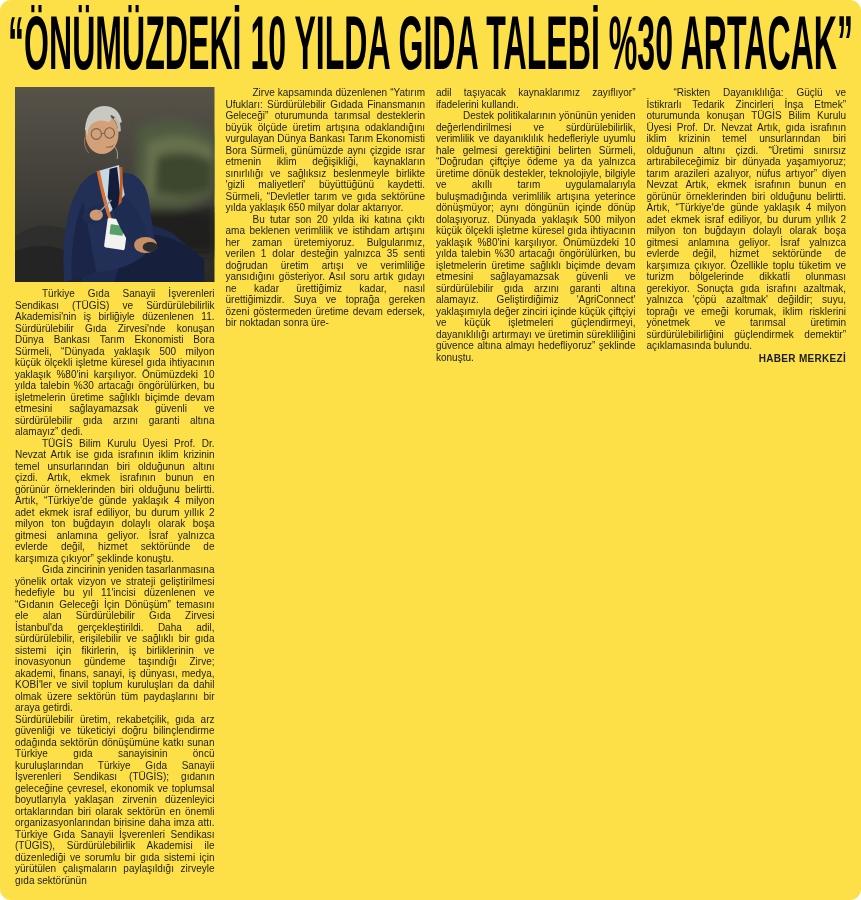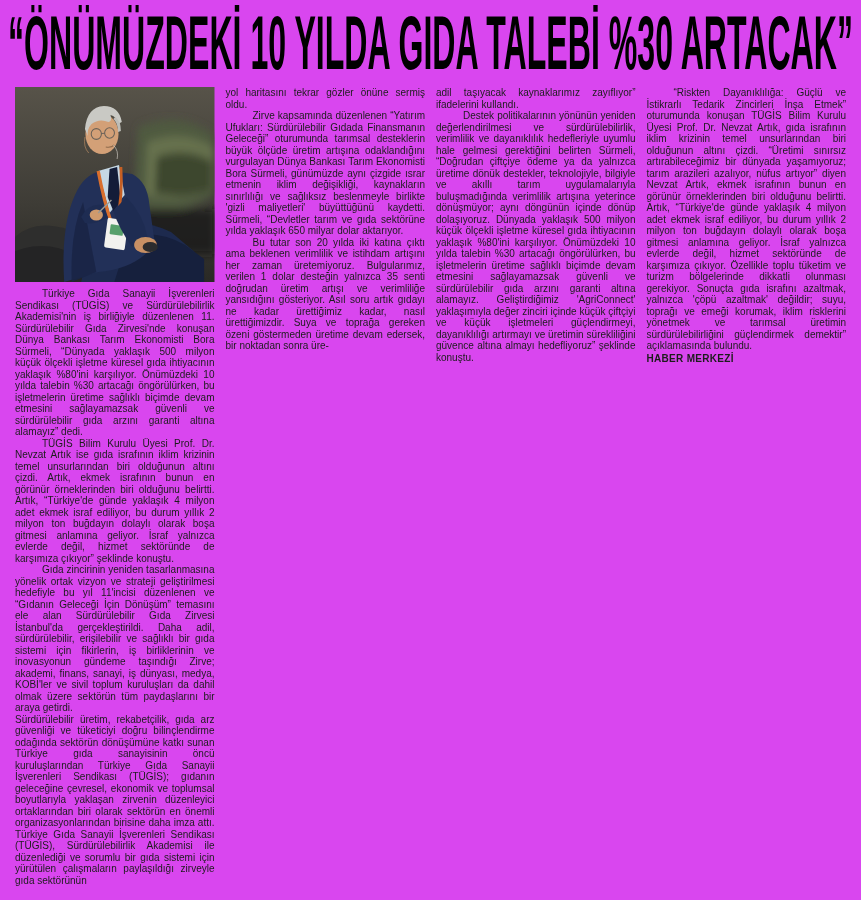--- a/index.html
+++ b/index.html
@@ -4,22 +4,23 @@
 <style>
   html, body { margin: 0; padding: 0; }
   body {
     width: 861px; height: 900px;
     background: #ffffff;
     font-family: "Liberation Sans", sans-serif;
   }
   .page {
     position: relative;
     width: 861px; height: 900px;
-    background: #d946ef;
+    background: #fde047;
     overflow: hidden;
+    border-radius: 11px;
   }
   .headline-svg {
     display: block;
     margin: 5px auto 0 auto;
   }
   .headline-svg text {
     font-family: "Liberation Sans", sans-serif;
     font-weight: bold;
     fill: #000000;
   }
@@ -42,21 +43,21 @@
   .col p.noindent { text-indent: 0; }
   .photo-wrap {
     width: 100%;
     height: 195px;
     margin-bottom: 6px;
     overflow: hidden;
   }
   .photo-wrap svg { display: block; width: 100%; height: 100%; }
   .byline {
     font-weight: bold;
-    text-align: left;
+    text-align: right;
     margin-top: 1px;
     letter-spacing: 0.3px;
   }
 </style>
 </head>
 <body>
 
 <div class="page">
 
   <svg class="headline-svg" width="861" height="70" viewBox="0 0 861 70">
@@ -122,21 +123,20 @@
           </g>
         </svg>
       </div>
       <p>Türkiye Gıda Sanayii İşverenleri Sendikası (TÜGİS) ve Sürdürülebilirlik Akademisi'nin iş birliğiyle düzenlenen 11. Sürdürülebilir Gıda Zirvesi'nde konuşan Dünya Bankası Tarım Ekonomisti Bora Sürmeli, “Dünyada yaklaşık 500 milyon küçük ölçekli işletme küresel gıda ihtiyacının yaklaşık %80'ini karşılıyor. Önümüzdeki 10 yılda talebin %30 artacağı öngörülürken, bu işletmelerin üretime sağlıklı biçimde devam etmesini sağlayamazsak güvenli ve sürdürülebilir gıda arzını garanti altına alamayız” dedi.</p>
       <p>TÜGİS Bilim Kurulu Üyesi Prof. Dr. Nevzat Artık ise gıda israfının iklim krizinin temel unsurlarından biri olduğunun altını çizdi. Artık, ekmek israfının bunun en görünür örneklerinden biri olduğunu belirtti. Artık, “Türkiye'de günde yaklaşık 4 milyon adet ekmek israf ediliyor, bu durum yıllık 2 milyon ton buğdayın dolaylı olarak boşa gitmesi anlamına geliyor. İsraf yalnızca evlerde değil, hizmet sektöründe de karşımıza çıkıyor” şeklinde konuştu.</p>
       <p>Gıda zincirinin yeniden tasarlanmasına yönelik ortak vizyon ve strateji geliştirilmesi hedefiyle bu yıl 11'incisi düzenlenen ve “Gıdanın Geleceği İçin Dönüşüm” temasını ele alan Sürdürülebilir Gıda Zirvesi İstanbul'da gerçekleştirildi. Daha adil, sürdürülebilir, erişilebilir ve sağlıklı bir gıda sistemi için fikirlerin, iş birliklerinin ve inovasyonun gündeme taşındığı Zirve; akademi, finans, sanayi, iş dünyası, medya, KOBİ'ler ve sivil toplum kuruluşları da dahil olmak üzere sektörün tüm paydaşlarını bir araya getirdi.</p>
       <p class="noindent">Sürdürülebilir üretim, rekabetçilik, gıda arz güvenliği ve tüketiciyi doğru bilinçlendirme odağında sektörün dönüşümüne katkı sunan Türkiye gıda sanayisinin öncü kuruluşlarından Türkiye Gıda Sanayii İşverenleri Sendikası (TÜGİS); gıdanın geleceğine çevresel, ekonomik ve toplumsal boyutlarıyla yaklaşan zirvenin düzenleyici ortaklarından biri olarak sektörün en önemli organizasyonlarından birisine daha imza attı. Türkiye Gıda Sanayii İşverenleri Sendikası (TÜGİS), Sürdürülebilirlik Akademisi ile düzenlediği ve sorumlu bir gıda sistemi için yürütülen çalışmaların paylaşıldığı zirveyle gıda sektörünün</p>
     </div>
 
     <div class="col">
-      <p class="noindent">yol haritasını tekrar gözler önüne sermiş oldu.</p>
       <p>Zirve kapsamında düzenlenen “Yatırım Ufukları: Sürdürülebilir Gıdada Finansmanın Geleceği” oturumunda tarımsal desteklerin büyük ölçüde üretim artışına odaklandığını vurgulayan Dünya Bankası Tarım Ekonomisti Bora Sürmeli, günümüzde aynı çizgide ısrar etmenin iklim değişikliği, kaynakların sınırlılığı ve sağlıksız beslenmeyle birlikte 'gizli maliyetleri' büyüttüğünü kaydetti. Sürmeli, “Devletler tarım ve gıda sektörüne yılda yaklaşık 650 milyar dolar aktarıyor.</p>
       <p>Bu tutar son 20 yılda iki katına çıktı ama beklenen verimlilik ve istihdam artışını her zaman üretemiyoruz. Bulgularımız, verilen 1 dolar desteğin yalnızca 35 senti doğrudan üretim artışı ve verimliliğe yansıdığını gösteriyor. Asıl soru artık gıdayı ne kadar ürettiğimiz kadar, nasıl ürettiğimizdir. Suya ve toprağa gereken özeni göstermeden üretime devam edersek, bir noktadan sonra üre-</p>
     </div>
 
     <div class="col">
       <p class="noindent">adil taşıyacak kaynaklarımız zayıflıyor” ifadelerini kullandı.</p>
       <p>Destek politikalarının yönünün yeniden değerlendirilmesi ve sürdürülebilirlik, verimlilik ve dayanıklılık hedefleriyle uyumlu hale gelmesi gerektiğini belirten Sürmeli, “Doğrudan çiftçiye ödeme ya da yalnızca üretime dönük destekler, teknolojiyle, bilgiyle ve akıllı tarım uygulamalarıyla buluşmadığında verimlilik artışına yeterince dönüşmüyor; aynı döngünün içinde dönüp dolaşıyoruz. Dünyada yaklaşık 500 milyon küçük ölçekli işletme küresel gıda ihtiyacının yaklaşık %80'ini karşılıyor. Önümüzdeki 10 yılda talebin %30 artacağı öngörülürken, bu işletmelerin üretime sağlıklı biçimde devam etmesini sağlayamazsak güvenli ve sürdürülebilir gıda arzını garanti altına alamayız. Geliştirdiğimiz 'AgriConnect' yaklaşımıyla değer zinciri içinde küçük çiftçiyi ve küçük işletmeleri güçlendirmeyi, dayanıklılığı artırmayı ve üretimin sürekliliğini güvence altına almayı hedefliyoruz” şeklinde konuştu.</p>
     </div>
 
     <div class="col">

